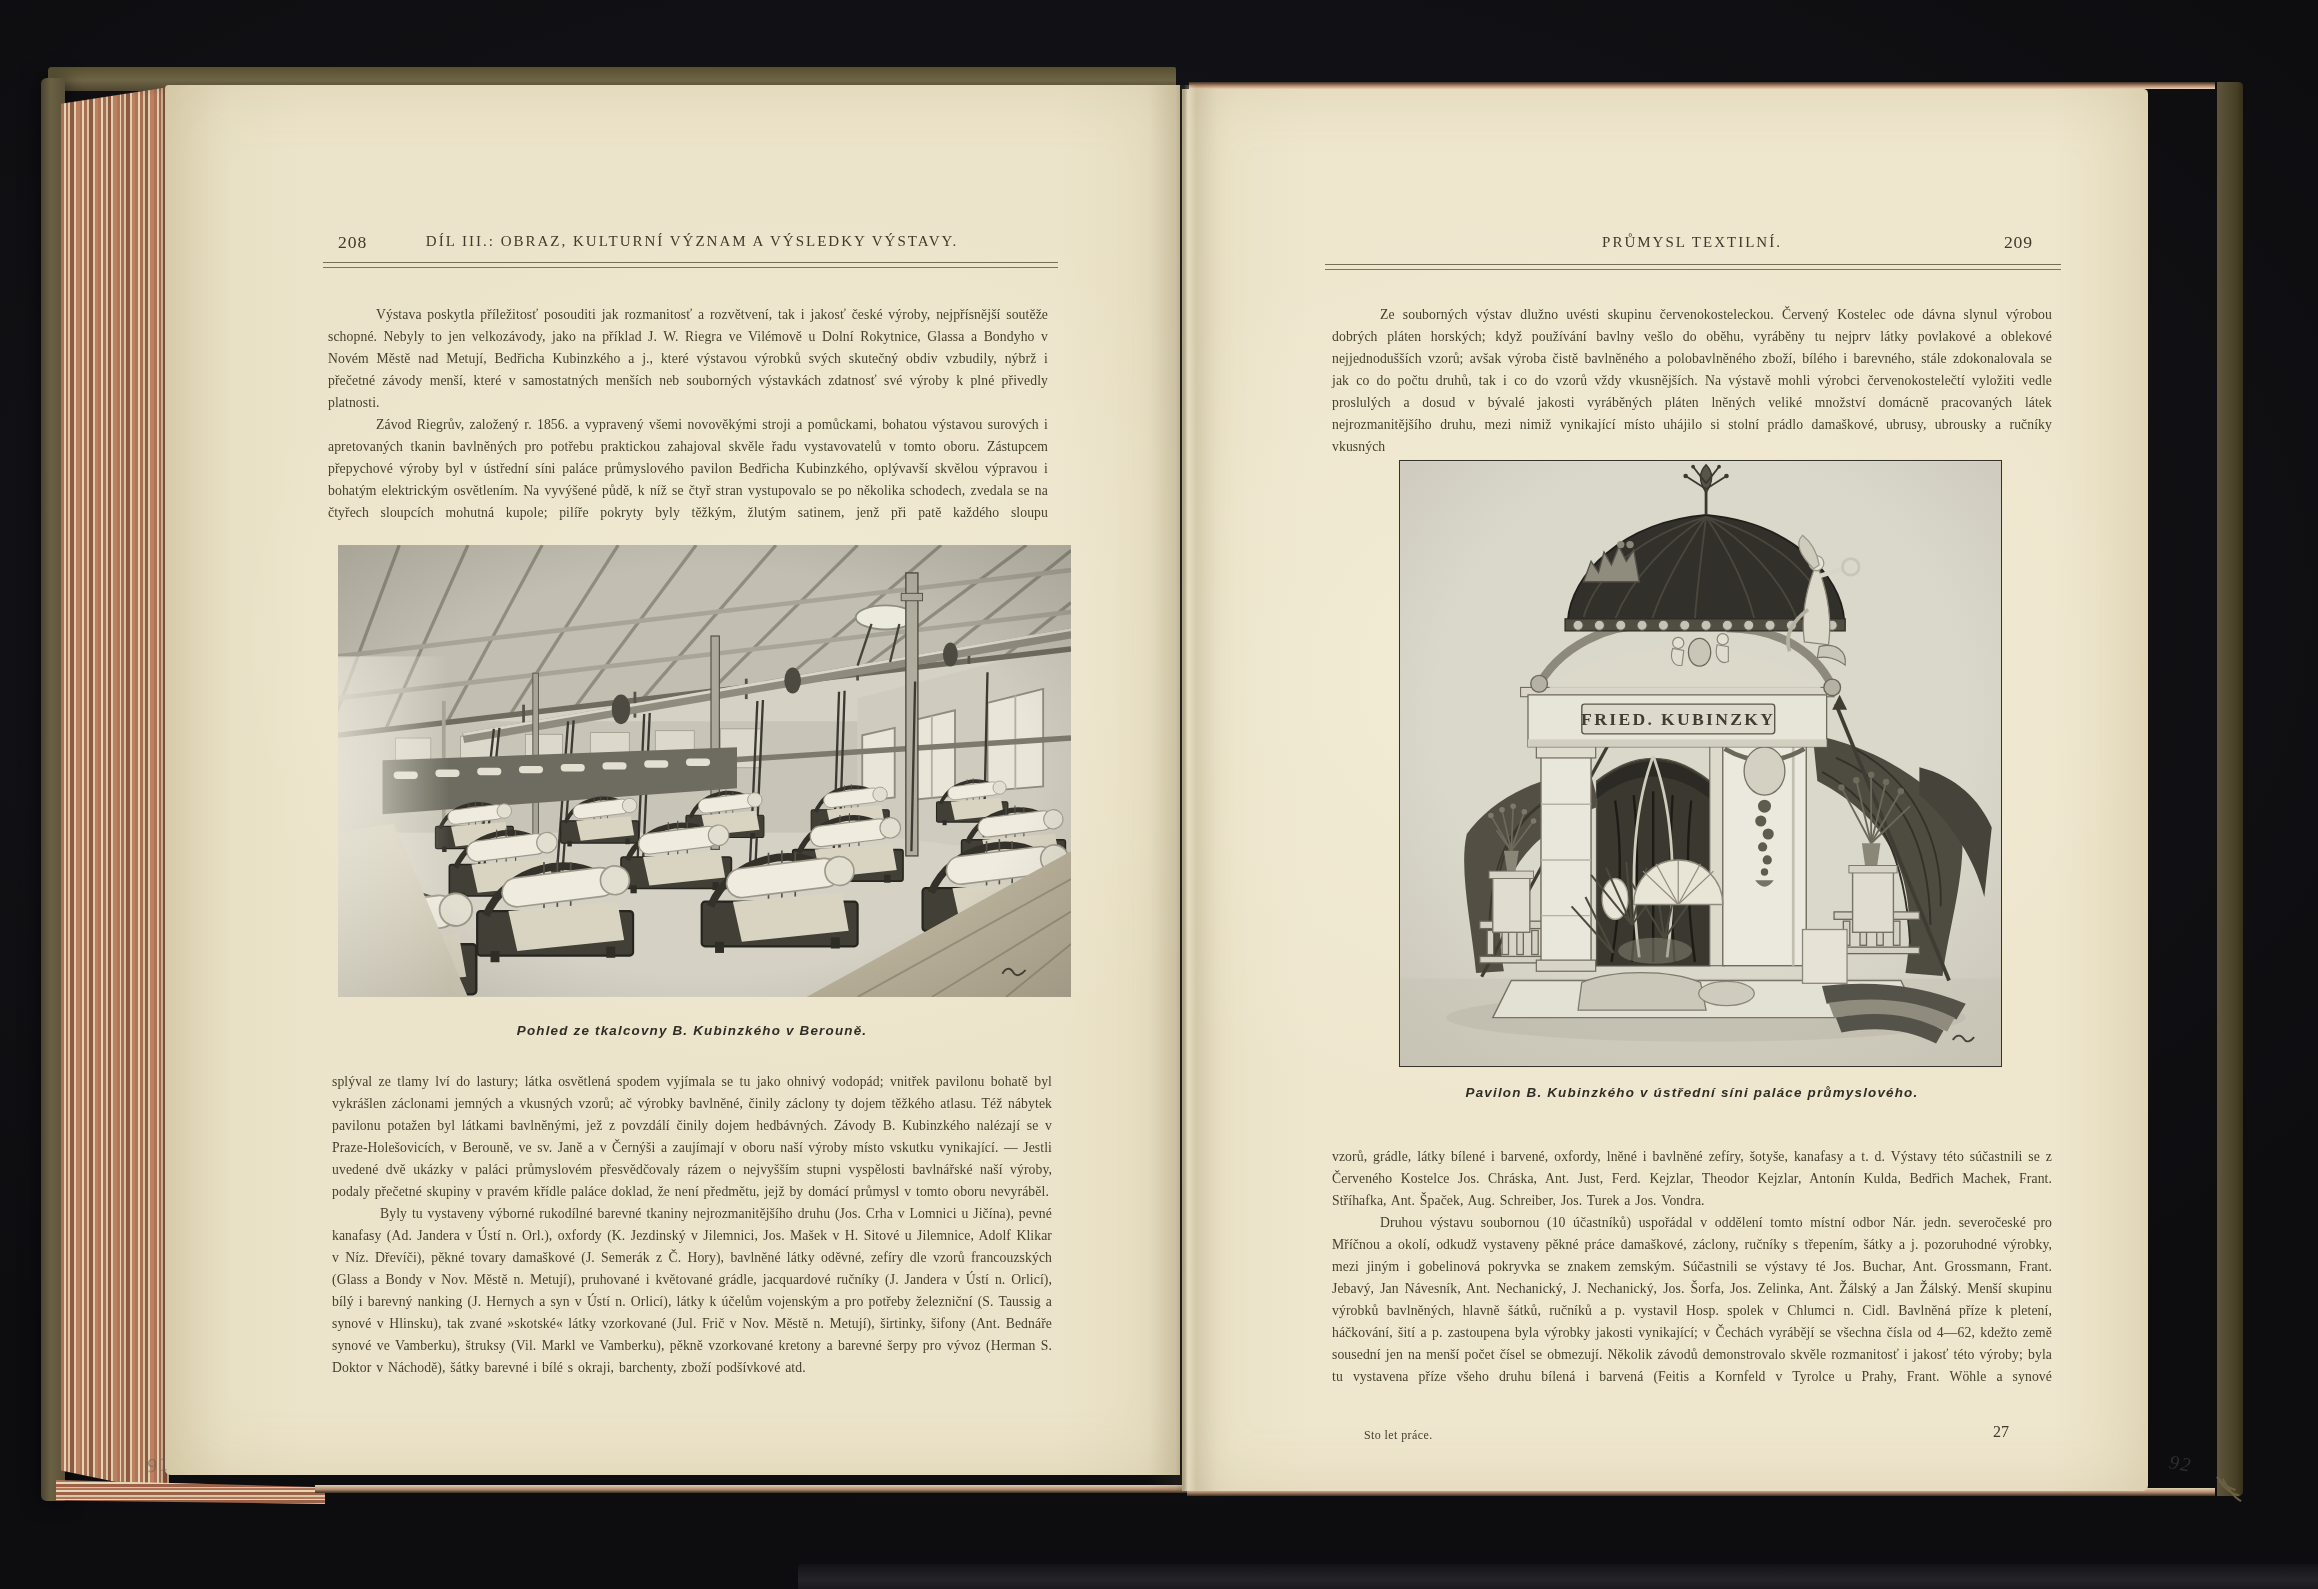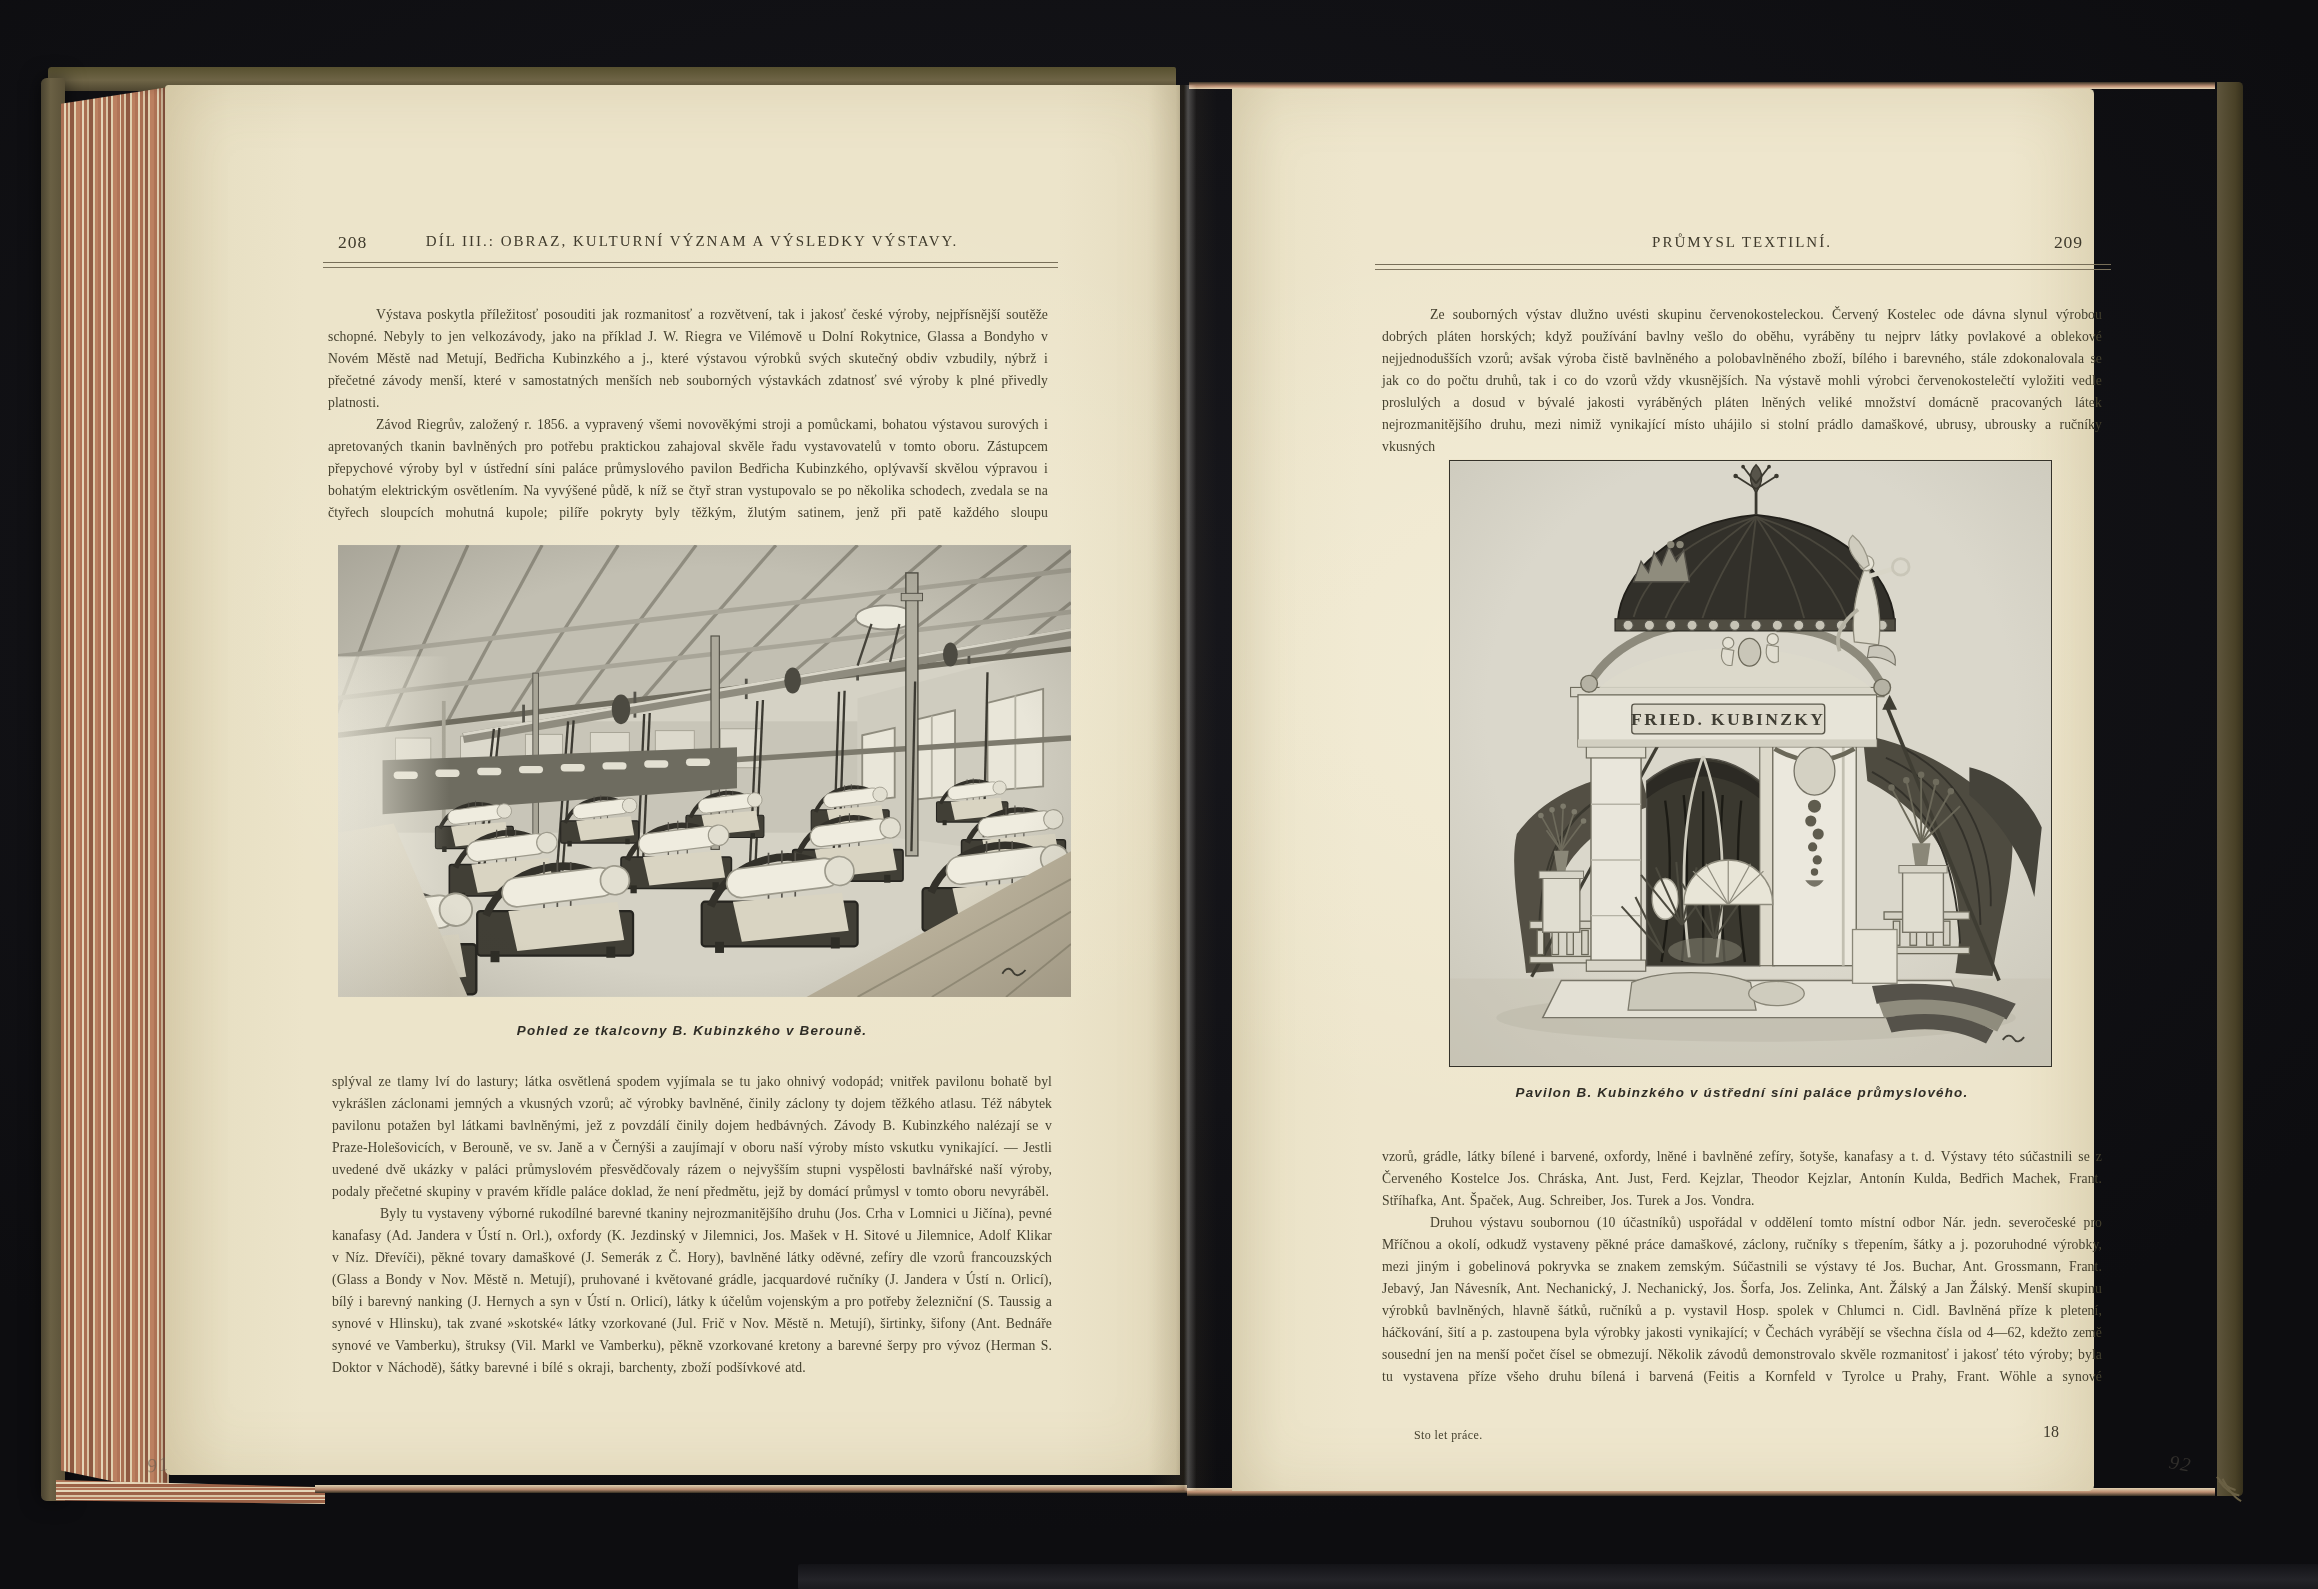--- a/index.html
+++ b/index.html
@@ -26,21 +26,21 @@
   .thread-tuft{left:2213px;top:1475px;}
   
   .page{background:#ece4ca;box-shadow:inset 0 0 65px rgba(150,125,80,.18);}
   .page-left{
     left:165px;top:85px;width:1015px;height:1390px;border-radius:3.7px 0 0 5.6px;
     background:
       radial-gradient(835px 649px at 62% 40%, rgba(255,252,238,.25), rgba(0,0,0,0) 70%),
       linear-gradient(90deg,#ddd2b2 0,#e8e0c4 65px,#ece4ca 139px,#ece4ca 88%,#e4dbbe 100%);
   }
   .page-right{
-    left:1232px;top:89px;width:862px;height:1402px;border-radius:0 4.6px 5.6px 0;
+    left:1182px;top:89px;width:966px;height:1402px;border-radius:0 4.6px 5.6px 0;
     background:
       radial-gradient(835px 649px at 40% 42%, rgba(255,253,240,.28), rgba(0,0,0,0) 72%),
       linear-gradient(90deg,#e0d7ba 0,#ebe3c8 51px,#eee6cd 130px,#eee6cd 90%,#e6ddc0 100%);
   }
   .gutter{
     left:1148px;top:85px;width:69px;height:1406px;pointer-events:none;
     background:linear-gradient(90deg,rgba(110,95,60,0) 0,rgba(110,95,60,.16) 40%,rgba(70,58,32,.30) 52%,rgba(255,250,235,.25) 58%,rgba(110,95,60,.10) 70%,rgba(110,95,60,0) 100%);
   }
   
   .running-header{font-size:15px;letter-spacing:2px;color:#3f3a2c;white-space:nowrap;}
@@ -472,21 +472,21 @@
   </div>
 
   <div class="abs caption" style="left:150px;top:996px;">Pavilon B. Kubinzkého v ústřední síni paláce průmyslového.</div>
 
   <div class="abs textcol" style="left:150px;top:1057px;">
     <p>vzorů, grádle, látky bílené i barvené, oxfordy, lněné i bavlněné zefíry, šotyše, kanafasy a t. d. Výstavy této súčastnili se z Červeného Kostelce Jos. Chráska, Ant. Just, Ferd. Kejzlar, Theodor Kejzlar, Antonín Kulda, Bedřich Machek, Frant. Stříhafka, Ant. Špaček, Aug. Schreiber, Jos. Turek a Jos. Vondra.</p>
     <p class="ind flow">Druhou výstavu soubornou (10 účastníků) uspořádal v oddělení tomto místní odbor Nár. jedn. severočeské pro Mříčnou a okolí, odkudž vystaveny pěkné práce damaškové, záclony, ručníky s třepením, šátky a j. pozoruhodné výrobky, mezi jiným i gobelinová pokryvka se znakem zemským. Súčastnili se výstavy té Jos. Buchar, Ant. Grossmann, Frant. Jebavý, Jan Návesník, Ant. Nechanický, J. Nechanický, Jos. Šorfa, Jos. Zelinka, Ant. Žálský a Jan Žálský. Menší skupinu výrobků bavlněných, hlavně šátků, ručníků a p. vystavil Hosp. spolek v Chlumci n. Cidl. Bavlněná příze k pletení, háčkování, šití a p. zastoupena byla výrobky jakosti vynikající; v Čechách vyrábějí se všechna čísla od 4—62, kdežto země sousední jen na menší počet čísel se obmezují. Několik závodů demonstrovalo skvěle rozmanitosť i jakosť této výroby; byla tu vystavena příze všeho druhu bílená i barvená (Feitis a Kornfeld v Tyrolce u Prahy, Frant. Wöhle a synové</p>
   </div>
 
   <div class="abs footer-sig" style="left:182px;top:1339px;">Sto let práce.</div>
-  <div class="abs footer-num" style="left:150px;top:1334px;width:677px;text-align:right;">18</div>
+  <div class="abs footer-num" style="left:150px;top:1334px;width:677px;text-align:right;">27</div>
 </div>
 
 <div class="abs gutter"></div>
 
 <div class="abs pencil" style="left:147px;top:1454px;transform:rotate(-8deg);">91</div>
 <div class="abs pencil" style="left:2169px;top:1453px;transform:rotate(10deg);opacity:.8;">92</div>
 <div class="abs thread-tuft">
   <svg width="32" height="28" viewBox="0 0 34 30">
     <g stroke="#6a6044" stroke-width="2.2" fill="none">
       <path d="M4,2 C10,10 16,14 24,16"></path>

